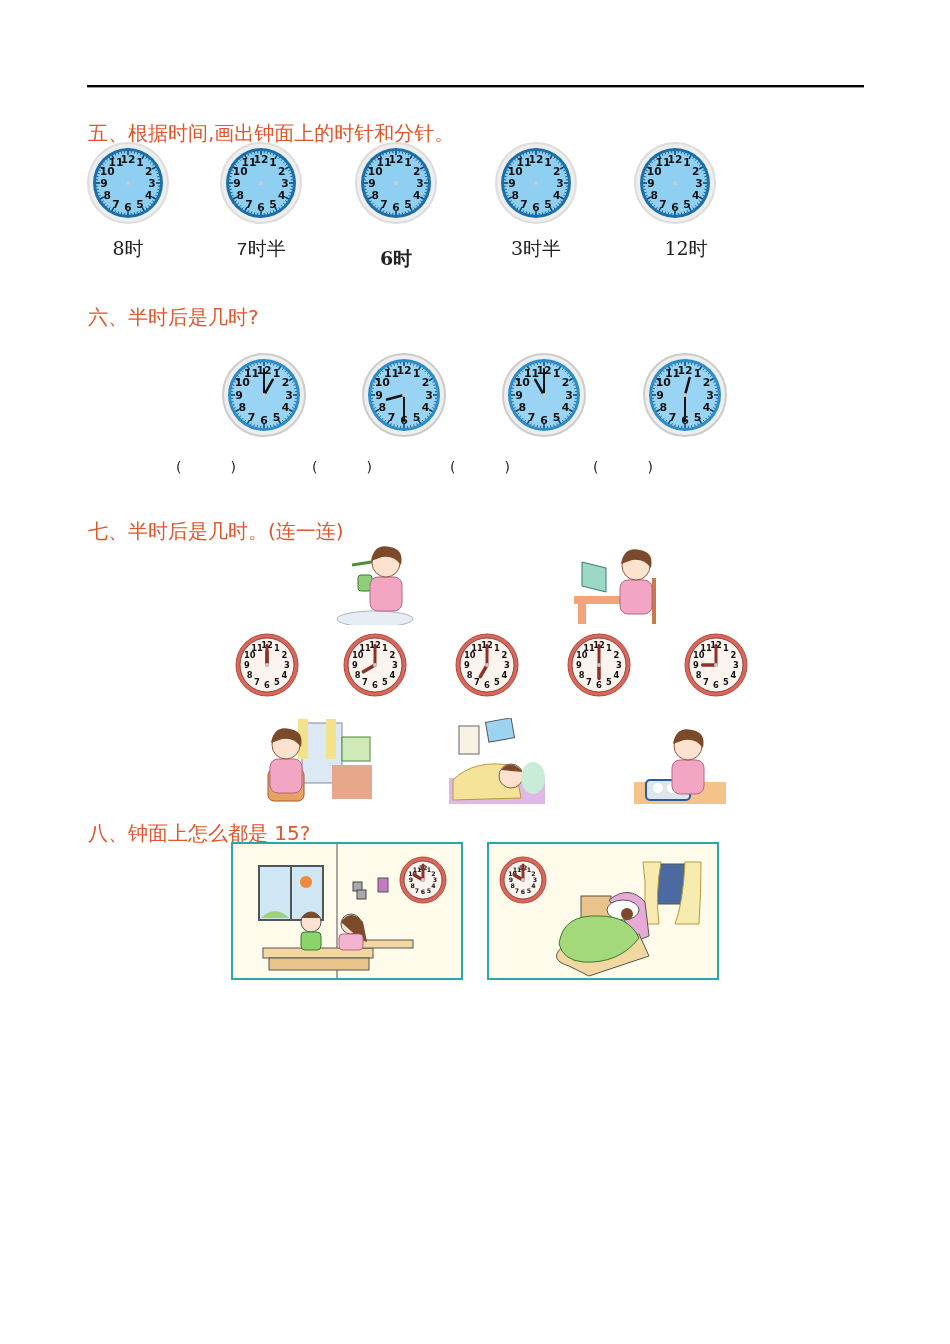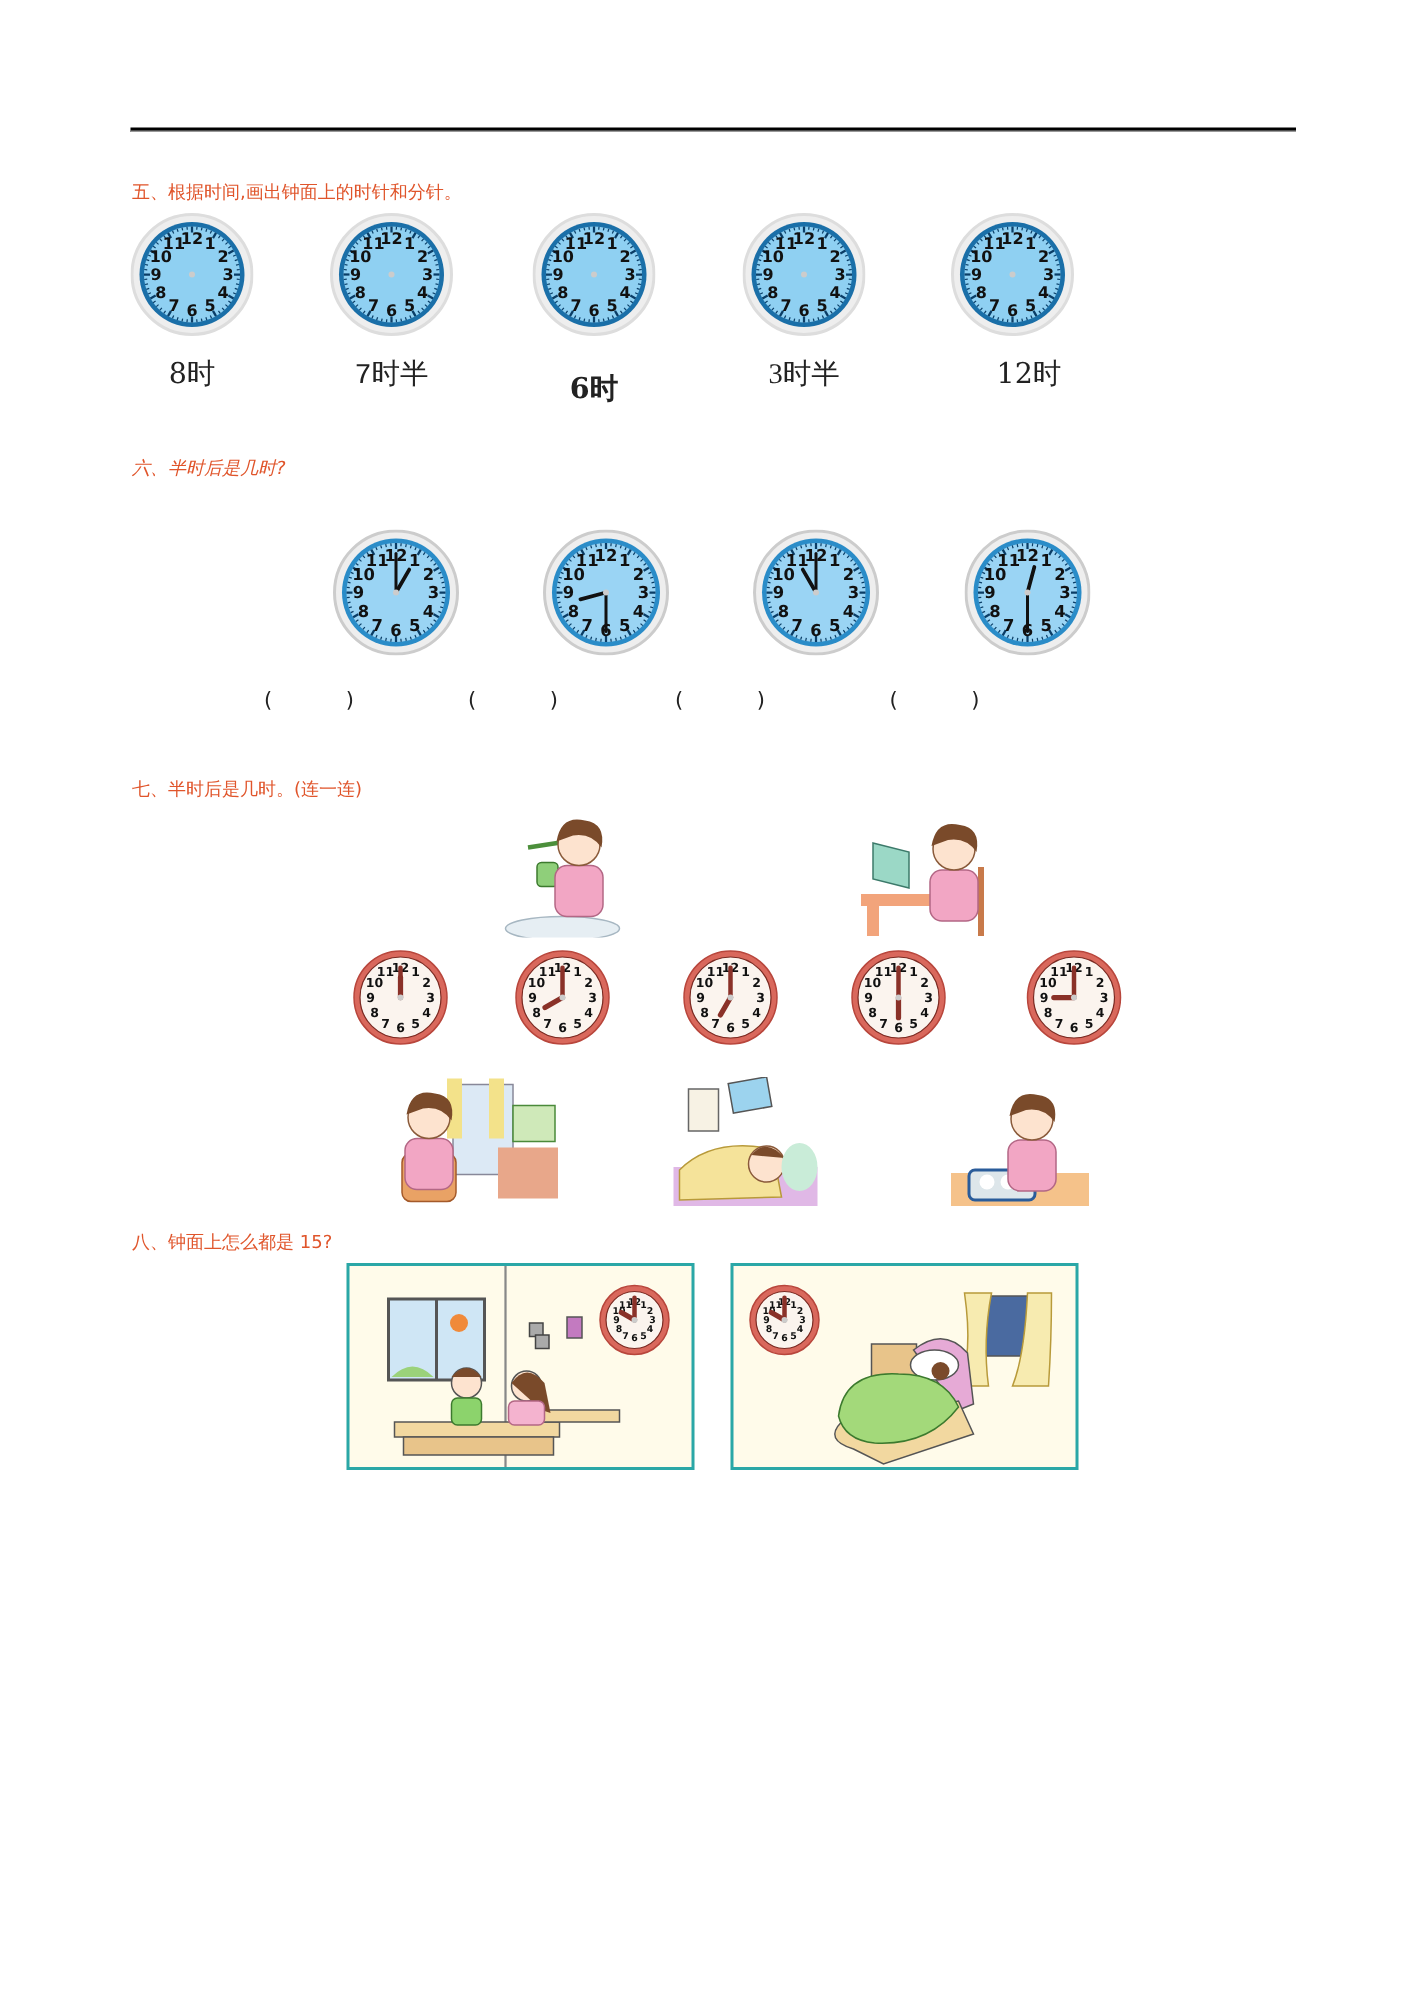--- a/index.html
+++ b/index.html
@@ -1,19 +1,19 @@
 <!DOCTYPE html>
 <html><head>
 <meta charset="utf-8">
 <style>
   html, body { margin:0; padding:0; background:#fff; }
   body { width:950px; height:1344px; position:relative; overflow:hidden; font-family:"DejaVu Sans", sans-serif; }
   .abs { position:absolute; }
   .rule { left:87px; top:85px; width:777px; height:2px; background:#000; border-bottom:1px solid #999; }
-  .heading { color:#e0552b; font-size:12px; left:88px; white-space:nowrap; }
+  .heading { color:#e0552b; font-size:20px; left:88px; white-space:nowrap; }
   .label { font-family:"DejaVu Serif", serif; font-size:19px; color:#222; text-align:center; width:80px; }
   .paren { font-size:14px; color:#222; width:60px; display:flex; justify-content:space-between; }
   svg { display:block; }
   .pic { position:absolute; }
   .frame { position:absolute; border:2px solid #2aa7a7; background:#fffbea; box-sizing:border-box; }
 </style>
 </head>
 <body>
 
 <div class="abs rule"></div>
@@ -337,21 +337,21 @@
         <text x="41" y="68.8376" font-size="10.66" font-family="DejaVu Sans, sans-serif" font-weight="bold" fill="#111" text-anchor="middle">6</text>
         <text x="28.999999999999996" y="65.62220969082652" font-size="10.66" font-family="DejaVu Sans, sans-serif" font-weight="bold" fill="#111" text-anchor="middle">7</text>
         <text x="20.21539030917348" y="56.837600000000016" font-size="10.66" font-family="DejaVu Sans, sans-serif" font-weight="bold" fill="#111" text-anchor="middle">8</text>
         <text x="17" y="44.83760000000001" font-size="10.66" font-family="DejaVu Sans, sans-serif" font-weight="bold" fill="#111" text-anchor="middle">9</text>
         <text x="20.215390309173472" y="32.837599999999995" font-size="10.66" font-family="DejaVu Sans, sans-serif" font-weight="bold" fill="#111" text-anchor="middle">10</text>
         <text x="28.99999999999999" y="24.05299030917348" font-size="10.66" font-family="DejaVu Sans, sans-serif" font-weight="bold" fill="#111" text-anchor="middle">11</text>
         <text x="40.99999999999999" y="20.837600000000002" font-size="10.66" font-family="DejaVu Sans, sans-serif" font-weight="bold" fill="#111" text-anchor="middle">12</text>
         <circle cx="41" cy="41" r="2" fill="#ccc"></circle>
       </svg>
     </div>
-    <div class="abs label" style="left: 496px; top: 236px; font-family: Liberation Serif, serif;">3时半</div>
+    <div class="abs label" style="left: 496px; top: 236px;">3时半</div>
     <div class="abs" style="left: 634px; top: 142px;">
       <svg width="82" height="82" viewBox="0 0 82 82" xmlns="http://www.w3.org/2000/svg">
         <circle cx="41" cy="41" r="40" fill="#eee" stroke="#ddd" stroke-width="2"></circle>
         <circle cx="41" cy="41" r="35" fill="#1a6fa8"></circle>
         <circle cx="41" cy="41" r="32" fill="#8fd0f2"></circle>
         <line x1="41" y1="9" x2="41" y2="13" stroke="#0a3d66" stroke-width="1.5"></line>
         <line x1="44.34491082456491" y1="9.175299348215255" x2="44.1358538980296" y2="11.1643431389518" stroke="#0a3d66" stroke-width="0.8"></line>
         <line x1="47.6531741061683" y1="9.699276776518218" x2="47.23735072453278" y2="11.65557197798583" stroke="#0a3d66" stroke-width="0.8"></line>
         <line x1="50.88854381999832" y1="10.566191478555087" x2="50.27050983124842" y2="12.468304511145394" stroke="#0a3d66" stroke-width="0.8"></line>
         <line x1="54.015572578425605" y1="11.766545355436772" x2="53.202099292274006" y2="13.593636270721973" stroke="#0a3d66" stroke-width="0.8"></line>
@@ -421,21 +421,21 @@
         <text x="17" y="44.83760000000001" font-size="10.66" font-family="DejaVu Sans, sans-serif" font-weight="bold" fill="#111" text-anchor="middle">9</text>
         <text x="20.215390309173472" y="32.837599999999995" font-size="10.66" font-family="DejaVu Sans, sans-serif" font-weight="bold" fill="#111" text-anchor="middle">10</text>
         <text x="28.99999999999999" y="24.05299030917348" font-size="10.66" font-family="DejaVu Sans, sans-serif" font-weight="bold" fill="#111" text-anchor="middle">11</text>
         <text x="40.99999999999999" y="20.837600000000002" font-size="10.66" font-family="DejaVu Sans, sans-serif" font-weight="bold" fill="#111" text-anchor="middle">12</text>
         <circle cx="41" cy="41" r="2" fill="#ccc"></circle>
       </svg>
     </div>
     <div class="abs label" style="left: 646px; top: 236px;">12时</div>
   </div>
 
-<div class="abs heading" style="top:304px;font-style:italic;">六、半时后是几时?</div>
+<div class="abs heading" style="top:304px;">六、半时后是几时?</div>
 <div id="s6">
     <div class="abs" style="left: 222px; top: 353px;">
       <svg width="84" height="84" viewBox="0 0 84 84" xmlns="http://www.w3.org/2000/svg">
         <circle cx="42" cy="42" r="41" fill="#eee" stroke="#ccc" stroke-width="2"></circle>
         <circle cx="42" cy="42" r="36" fill="#2a8cc8"></circle>
         <circle cx="42" cy="42" r="33" fill="#9ad4f4"></circle>
         <line x1="42" y1="9" x2="42" y2="13" stroke="#0a3d66" stroke-width="1.5"></line>
         <line x1="45.44943928783256" y1="9.180777452846982" x2="45.24038236129726" y2="11.169821243583527" stroke="#0a3d66" stroke-width="0.8"></line>
         <line x1="48.86108579698606" y1="9.721129175784412" x2="48.44526241535054" y2="11.677424377252024" stroke="#0a3d66" stroke-width="0.8"></line>
         <line x1="52.19756081437326" y1="10.615134962259933" x2="51.57952682562337" y2="12.51724799485024" stroke="#0a3d66" stroke-width="0.8"></line>

